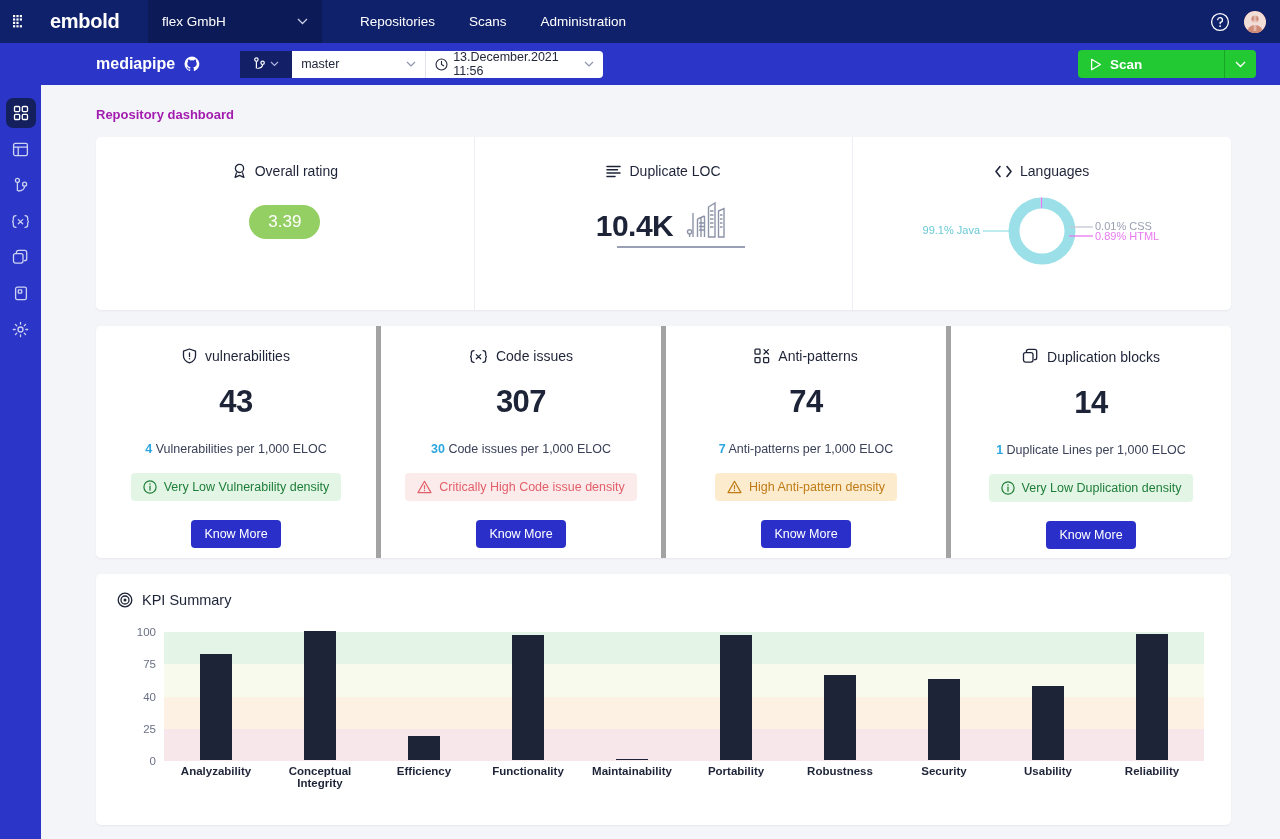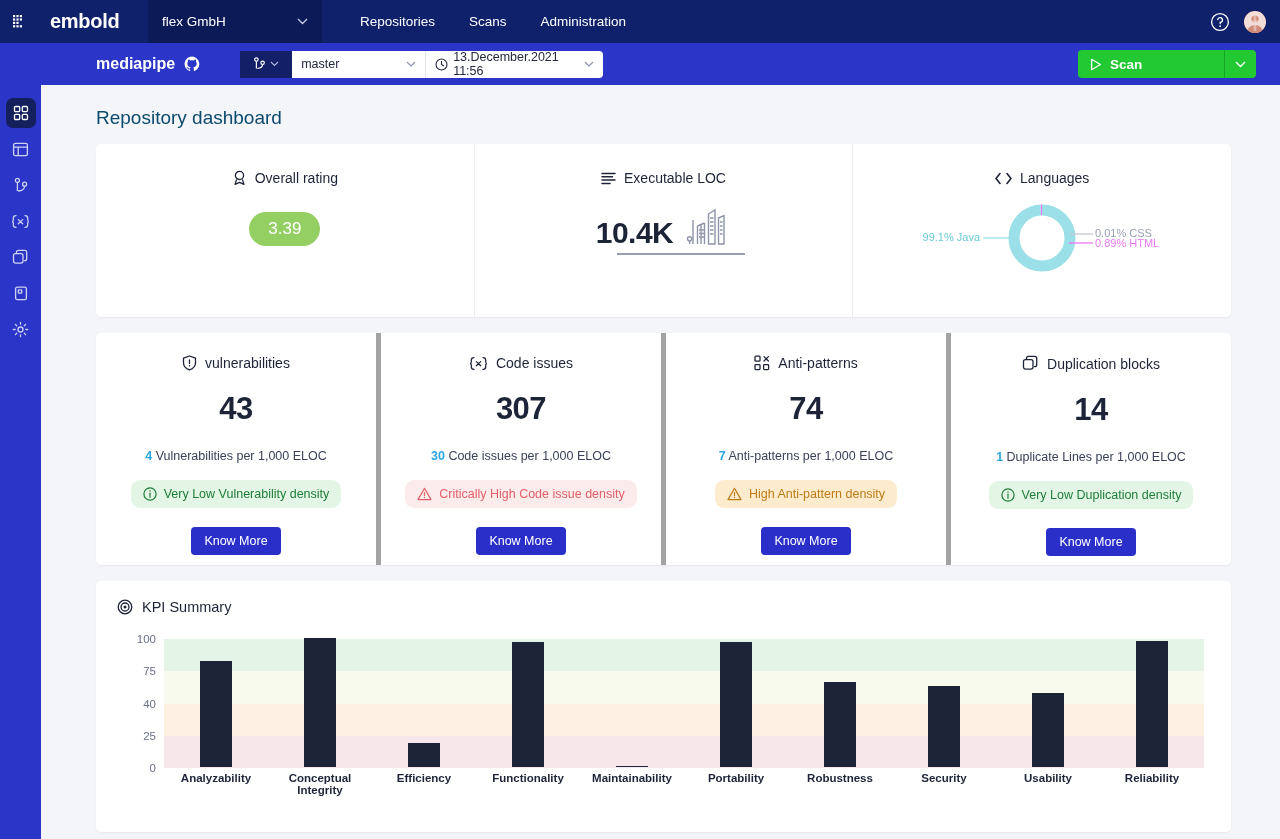--- a/index.html
+++ b/index.html
@@ -79,21 +79,21 @@
     align-items: center; justify-content: center; cursor: pointer;
   }
   .side-item.active { background: #141f5e; }
 
   
   .main {
     position: absolute; top: 85px; left: 41px; width: 1239px; height: 754px;
     background: #f4f5f9; padding: 0 48px;
   }
   .page-title {
-    font-size: 19px; font-weight: normal; color: #0c4a6e;
+    font-size: 13px; font-weight: bold; color: #a21caf;
     padding-top: 22px; padding-bottom: 15px; margin-left: 7px;
   }
   .card {
     background: #fff; border-radius: 5px; box-shadow: 0 1px 2px rgba(30,36,56,.06);
     margin-left: 7px; width: 1135px;
   }
 
   
   .summary { height: 173px; display: flex; }
   .sum-col { flex: 1; display: flex; flex-direction: column; align-items: center; padding-top: 26px; }
@@ -110,21 +110,21 @@
 
   
   .metrics { height: 232px; display: flex; margin-top: 16px; }
   .met-col { flex: 1; display: flex; flex-direction: column; align-items: center; padding-top: 22px; }
   .met-col + .met-col { border-left: 5px solid #a3a3a3; }
   .met-head { display: flex; align-items: center; gap: 8px; font-size: 14px; color: #1e2438; }
   .met-value { font-size: 31px; font-weight: bold; color: #1e2438; margin-top: 20px; letter-spacing: -0.5px; }
   .met-sub { font-size: 12.5px; color: #3a4158; margin-top: 22px; }
   .met-sub .hl { color: #2ca6e0; font-weight: bold; }
   .met-badge {
-    margin-top: 17px; border-radius: 9px; padding: 7px 12px; font-size: 12.5px;
+    margin-top: 17px; border-radius: 4px; padding: 7px 12px; font-size: 12.5px;
     display: flex; align-items: center; gap: 7px;
   }
   .badge-green { background: #e3f6e5; color: #1e7d38; }
   .badge-red   { background: #fcebeb; color: #e2606a; }
   .badge-amber { background: #fceccd; color: #c07a16; }
   .know-btn {
     margin-top: 19px; background: #2b2fc9; color: #fff; border: none;
     border-radius: 4px; padding: 7px 13px; font-size: 12.5px; cursor: pointer;
     font-family: "Liberation Sans", sans-serif;
   }
@@ -322,21 +322,21 @@
       <div class="sum-col">
         <div class="sum-head">
           <svg width="15" height="13" viewBox="0 0 15 13">
             <g stroke="#1e2438" stroke-width="1.5" stroke-linecap="round">
               <path d="M1 1.5 H14"></path>
                 <path d="M1 4.8 H11.5"></path>
                 <path d="M1 8.1 H14"></path>
                 <path d="M1 11.4 H9"></path>
             </g>
           </svg>
-          <span>Executable LOC</span>
+          <span>Duplicate LOC</span>
         </div>
         <div class="eloc-row">
           <span class="eloc-num">10.4K</span>
           <svg width="46" height="44" viewBox="0 0 46 44">
             <g stroke="#8d94a8" stroke-width="1.4" fill="none">
               <path d="M8 14 V38"></path>
               <path d="M12.5 20 L12.5 38 M16 18.5 L16 38 M19.5 17 L19.5 38 M12.5 20 L19.5 17"></path>
               <path d="M23.5 8 L30 4 L30 38 L23.5 38 Z"></path>
               <path d="M33.5 12 L39 9.5 L39 38 L33.5 38 Z"></path>
               <path d="M14 24 H19 M14 27.5 H19 M14 31 H19"></path>

